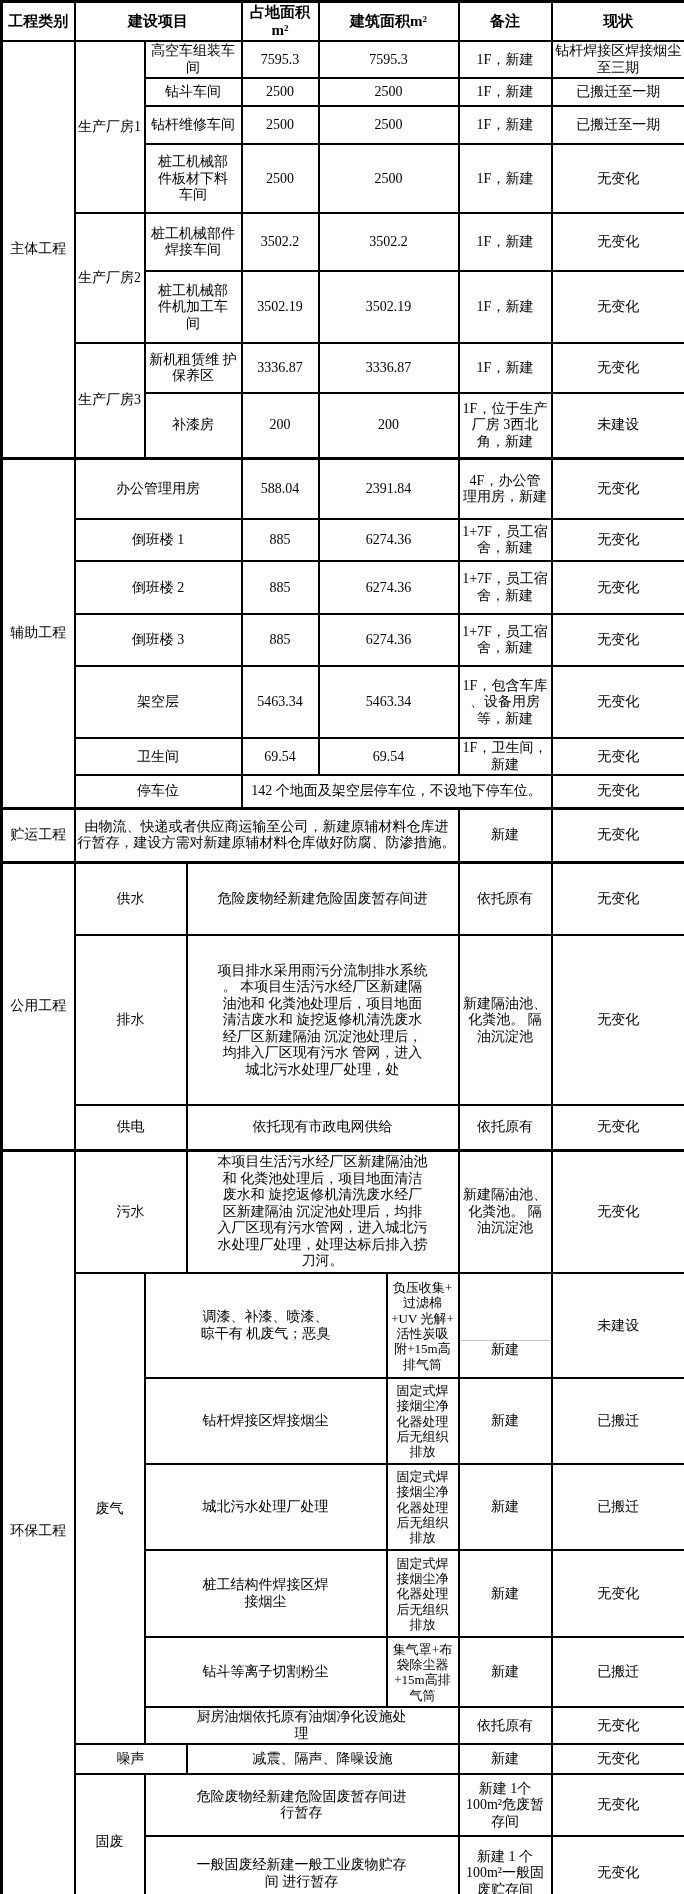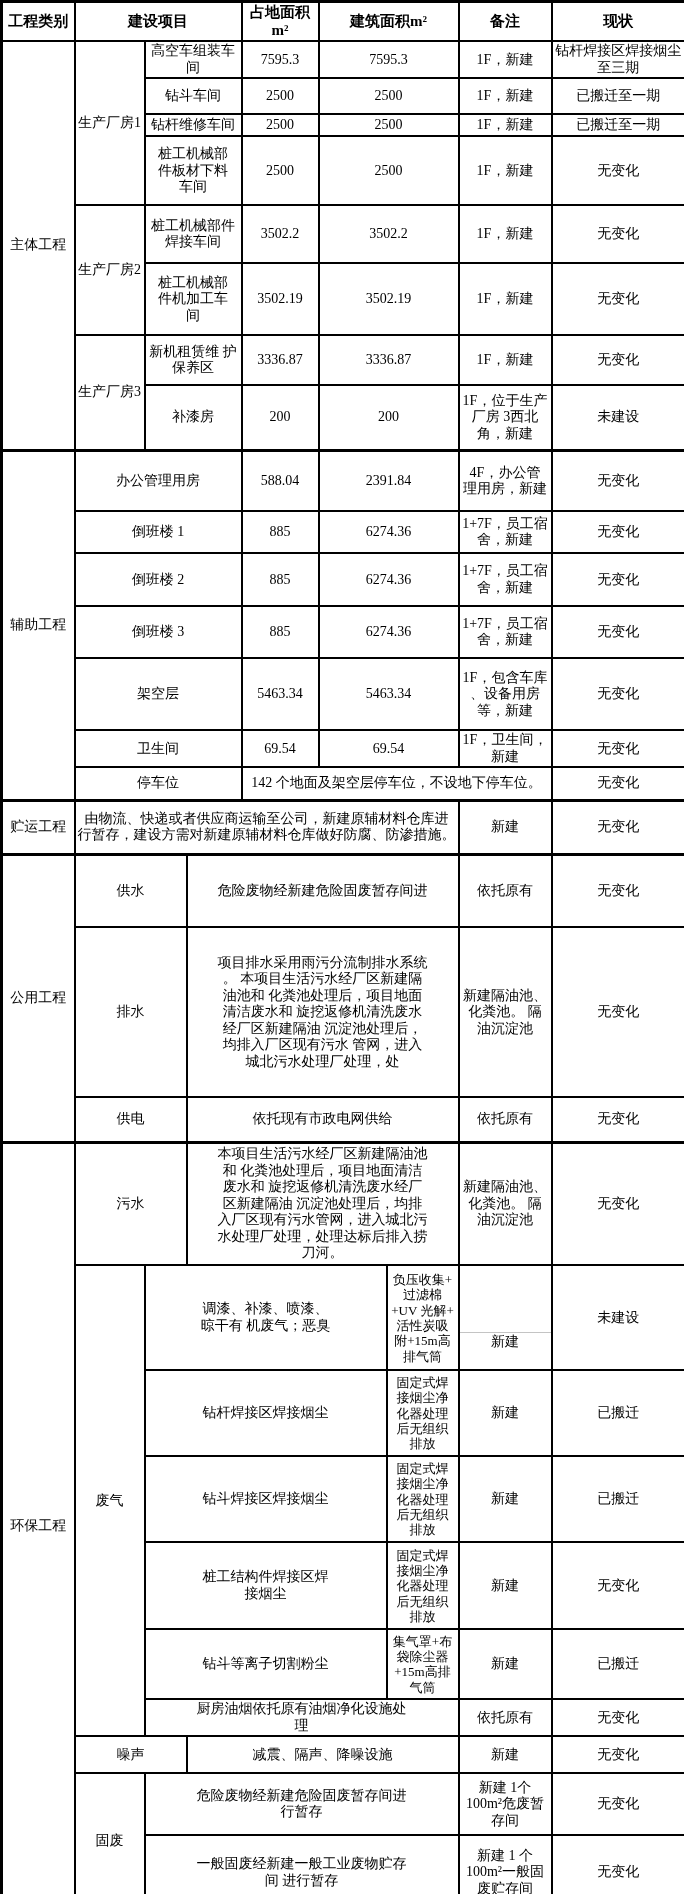--- a/index.html
+++ b/index.html
@@ -50,28 +50,28 @@
     <td rowspan="8">主体工程</td>
     <td rowspan="4">生产厂房1</td>
     <td colspan="2">高空车组装车
 间</td>
     <td>7595.3</td>
     <td colspan="2">7595.3</td>
     <td>1F，新建</td>
     <td>钻杆焊接区焊接烟尘
 至三期</td>
   </tr>
-  <tr style="height:36px">
+  <tr style="height:28px">
     <td colspan="2">钻斗车间</td>
     <td>2500</td>
     <td colspan="2">2500</td>
     <td>1F，新建</td>
     <td>已搬迁至一期</td>
   </tr>
-  <tr style="height:22px">
+  <tr style="height:38px">
     <td colspan="2">钻杆维修车间</td>
     <td>2500</td>
     <td colspan="2">2500</td>
     <td>1F，新建</td>
     <td>已搬迁至一期</td>
   </tr>
   <tr style="height:69px">
     <td colspan="2">桩工机械部
 件板材下料
 车间</td>
@@ -248,21 +248,21 @@
     <td colspan="4">钻杆焊接区焊接烟尘</td>
     <td class="small">固定式焊
 接烟尘净
 化器处理
 后无组织
 排放</td>
     <td>新建</td>
     <td>已搬迁</td>
   </tr>
   <tr style="height:86px">
-    <td colspan="4">钻斗焊接区焊接烟尘</td>
+    <td colspan="4">城北污水处理厂处理</td>
     <td class="small">固定式焊
 接烟尘净
 化器处理
 后无组织
 排放</td>
     <td>新建</td>
     <td>已搬迁</td>
   </tr>
   <tr style="height:87px">
     <td colspan="4">桩工结构件焊接区焊
@@ -283,21 +283,21 @@
 气筒</td>
     <td>新建</td>
     <td>已搬迁</td>
   </tr>
   <tr style="height:35px">
     <td colspan="5">厨房油烟依托原有油烟净化设施处
 理</td>
     <td>依托原有</td>
     <td>无变化</td>
   </tr>
-  <tr style="height:37px">
+  <tr style="height:30px">
     <td colspan="2">噪声</td>
     <td colspan="4">减震、隔声、降噪设施</td>
     <td>新建</td>
     <td>无变化</td>
   </tr>
   <tr style="height:62px">
     <td rowspan="2">固废</td>
     <td colspan="5">危险废物经新建危险固废暂存间进
 行暂存</td>
     <td>新建 1个

